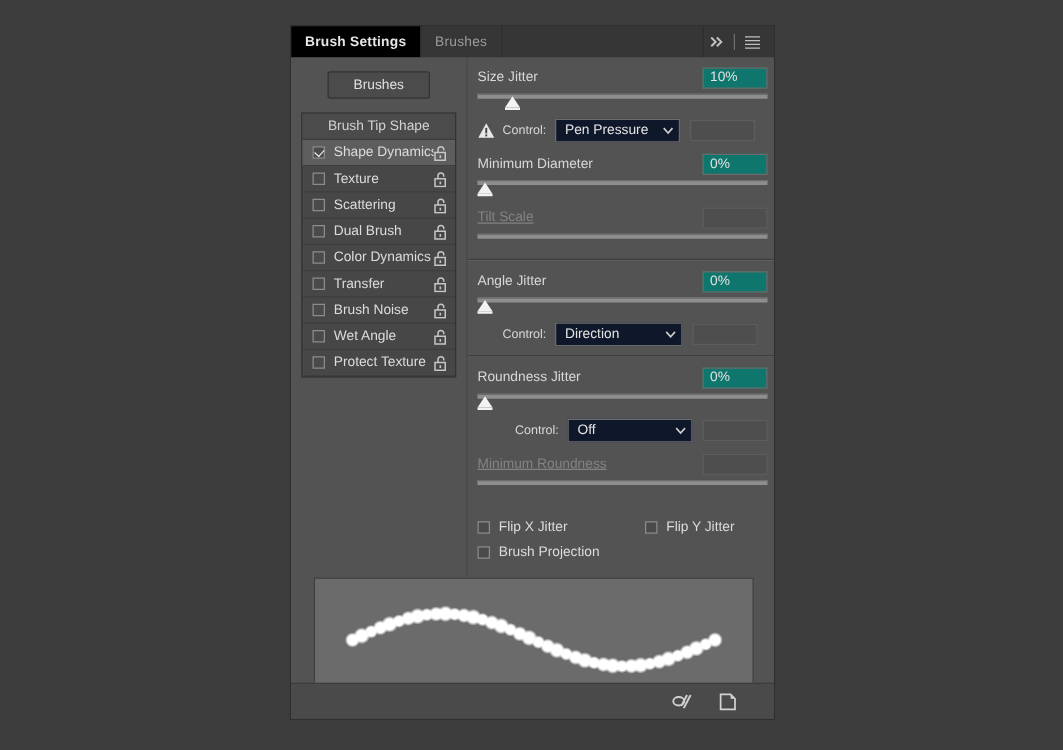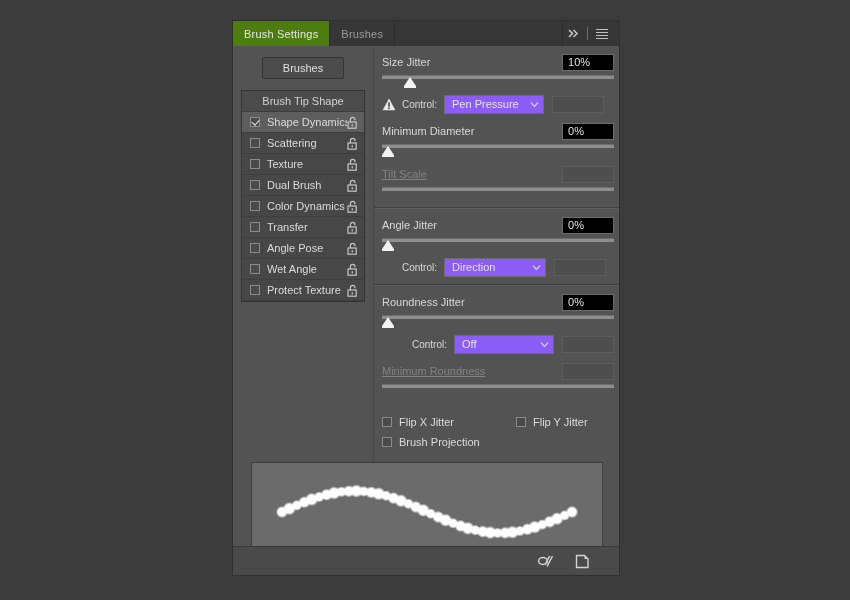--- a/index.html
+++ b/index.html
@@ -41,23 +41,23 @@
     padding: 0 11px;
     font-size: 11px;
     color: #9b9b9b;
     background: #363636;
     border-right: 1px solid #2d2d2d;
     cursor: default;
     letter-spacing: .2px;
     white-space: nowrap;
   }
   .tab.active {
-    background: #4d7c0f;
+    background: #000000;
     color: #e6e6e6;
-    font-weight: normal;
+    font-weight: bold;
   }
   #tab-filler {
     flex: 1;
     background: #363636;
     border-right: 1px solid #2d2d2d;
   }
   #tabbar-right {
     display: flex;
     align-items: center;
     gap: 0px;
@@ -198,21 +198,21 @@
     font-size: 11px;
     color: #d8d8d8;
     white-space: nowrap;
     cursor: default;
   }
   .fieldrow .flabel.dim { color: #838383; text-decoration: underline; }
   .spacer { flex: 1; }
   .numfield {
     width: 52px;
     height: 17px;
-    background: #000000;
+    background: #0f766e;
     border: 1px solid #6b6b6b;
     box-sizing: border-box;
     color: #e2e2e2;
     font-size: 11px;
     display: flex;
     align-items: center;
     padding-left: 5px;
     cursor: text;
   }
   .numfield.empty { background: #4e4e4e; border-color: #5d5d5d; }
@@ -254,21 +254,21 @@
   }
   .warn { width: 14px; height: 13px; flex: none; margin-right: 6px; }
   .ctrl-label {
     font-size: 10px;
     color: #d8d8d8;
     margin-right: 7px;
     cursor: default;
   }
   .select {
     height: 19px;
-    background: #8b5cf6;
+    background: #0f172a;
     border: 1px solid #6b6b6b;
     box-sizing: border-box;
     display: flex;
     align-items: center;
     padding: 0 4px 0 7px;
     font-size: 11px;
     color: #e4e4e4;
     cursor: default;
     min-width: 100px;
   }
@@ -379,38 +379,38 @@
               <span class="cb checked"></span>
               <span class="opt-label">Shape Dynamics</span>
               <svg class="lock" viewBox="0 0 11 13">
                 <rect x="1" y="6" width="8.2" height="6.2" fill="none" stroke="#c6c6c6" stroke-width="1.2"></rect>
                 <path d="M3.4 6 V3.6 A2.3 2.3 0 0 1 8 3.6 V4.3" fill="none" stroke="#c6c6c6" stroke-width="1.2"></path>
                 <rect x="4.6" y="8.2" width="1.3" height="2.2" fill="#c6c6c6"></rect>
               </svg>
             </div>
             <div class="opt-row">
               <span class="cb"></span>
+              <span class="opt-label">Texture</span>
+              <svg class="lock" viewBox="0 0 11 13">
+                <rect x="1" y="6" width="8.2" height="6.2" fill="none" stroke="#c6c6c6" stroke-width="1.2"></rect>
+                <path d="M3.4 6 V3.6 A2.3 2.3 0 0 1 8 3.6 V4.3" fill="none" stroke="#c6c6c6" stroke-width="1.2"></path>
+                <rect x="4.6" y="8.2" width="1.3" height="2.2" fill="#c6c6c6"></rect>
+              </svg>
+            </div>
+            <div class="opt-row">
+              <span class="cb"></span>
               <span class="opt-label">Scattering</span>
               <svg class="lock" viewBox="0 0 11 13">
                 <rect x="1" y="6" width="8.2" height="6.2" fill="none" stroke="#c6c6c6" stroke-width="1.2"></rect>
                 <path d="M3.4 6 V3.6 A2.3 2.3 0 0 1 8 3.6 V4.3" fill="none" stroke="#c6c6c6" stroke-width="1.2"></path>
                 <rect x="4.6" y="8.2" width="1.3" height="2.2" fill="#c6c6c6"></rect>
               </svg>
             </div>
             <div class="opt-row">
               <span class="cb"></span>
-              <span class="opt-label">Texture</span>
-              <svg class="lock" viewBox="0 0 11 13">
-                <rect x="1" y="6" width="8.2" height="6.2" fill="none" stroke="#c6c6c6" stroke-width="1.2"></rect>
-                <path d="M3.4 6 V3.6 A2.3 2.3 0 0 1 8 3.6 V4.3" fill="none" stroke="#c6c6c6" stroke-width="1.2"></path>
-                <rect x="4.6" y="8.2" width="1.3" height="2.2" fill="#c6c6c6"></rect>
-              </svg>
-            </div>
-            <div class="opt-row">
-              <span class="cb"></span>
               <span class="opt-label">Dual Brush</span>
               <svg class="lock" viewBox="0 0 11 13">
                 <rect x="1" y="6" width="8.2" height="6.2" fill="none" stroke="#c6c6c6" stroke-width="1.2"></rect>
                 <path d="M3.4 6 V3.6 A2.3 2.3 0 0 1 8 3.6 V4.3" fill="none" stroke="#c6c6c6" stroke-width="1.2"></path>
                 <rect x="4.6" y="8.2" width="1.3" height="2.2" fill="#c6c6c6"></rect>
               </svg>
             </div>
             <div class="opt-row">
               <span class="cb"></span>
               <span class="opt-label">Color Dynamics</span>
@@ -424,21 +424,21 @@
               <span class="cb"></span>
               <span class="opt-label">Transfer</span>
               <svg class="lock" viewBox="0 0 11 13">
                 <rect x="1" y="6" width="8.2" height="6.2" fill="none" stroke="#c6c6c6" stroke-width="1.2"></rect>
                 <path d="M3.4 6 V3.6 A2.3 2.3 0 0 1 8 3.6 V4.3" fill="none" stroke="#c6c6c6" stroke-width="1.2"></path>
                 <rect x="4.6" y="8.2" width="1.3" height="2.2" fill="#c6c6c6"></rect>
               </svg>
             </div>
             <div class="opt-row">
               <span class="cb"></span>
-              <span class="opt-label">Angle Pose</span>
+              <span class="opt-label">Brush Noise</span>
               <svg class="lock" viewBox="0 0 11 13">
                 <rect x="1" y="6" width="8.2" height="6.2" fill="none" stroke="#c6c6c6" stroke-width="1.2"></rect>
                 <path d="M3.4 6 V3.6 A2.3 2.3 0 0 1 8 3.6 V4.3" fill="none" stroke="#c6c6c6" stroke-width="1.2"></path>
                 <rect x="4.6" y="8.2" width="1.3" height="2.2" fill="#c6c6c6"></rect>
               </svg>
             </div>
             <div class="opt-row">
               <span class="cb"></span>
               <span class="opt-label">Wet Angle</span>
               <svg class="lock" viewBox="0 0 11 13">

